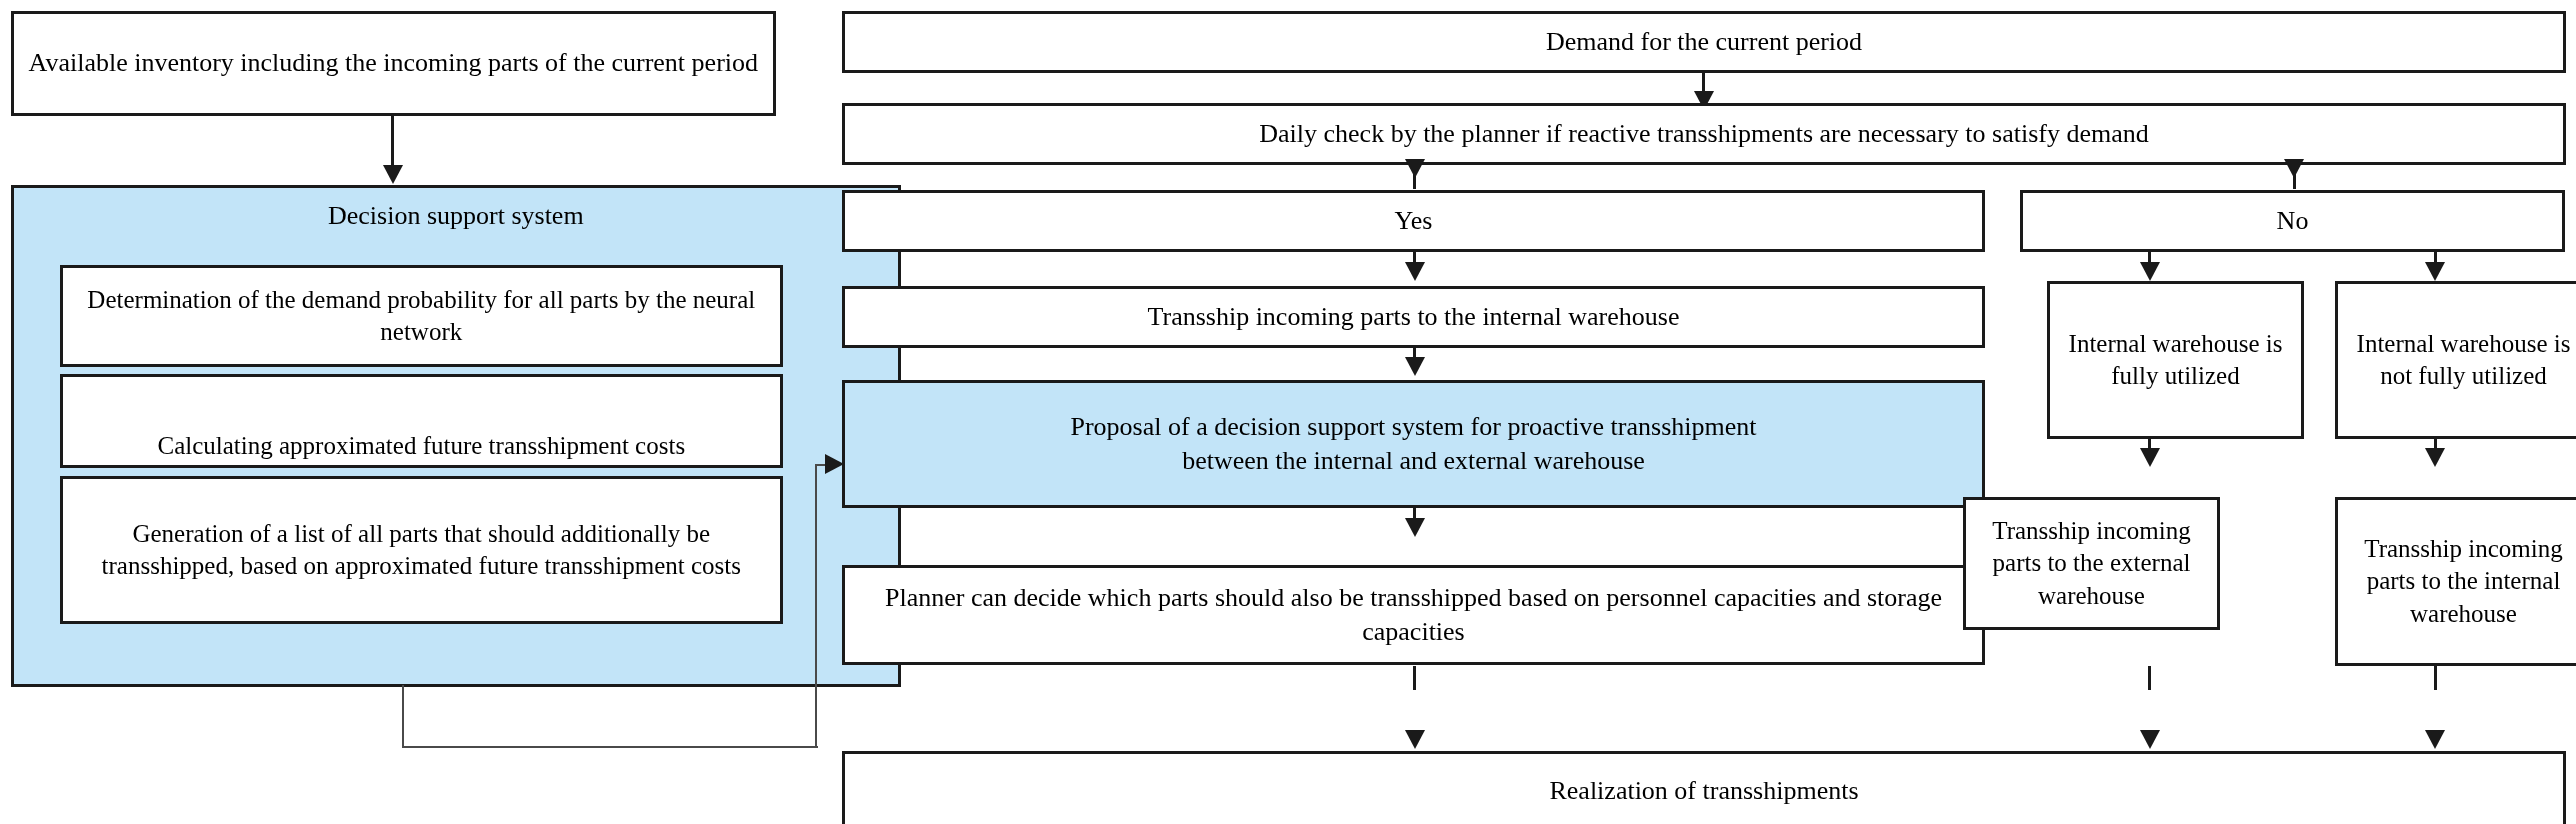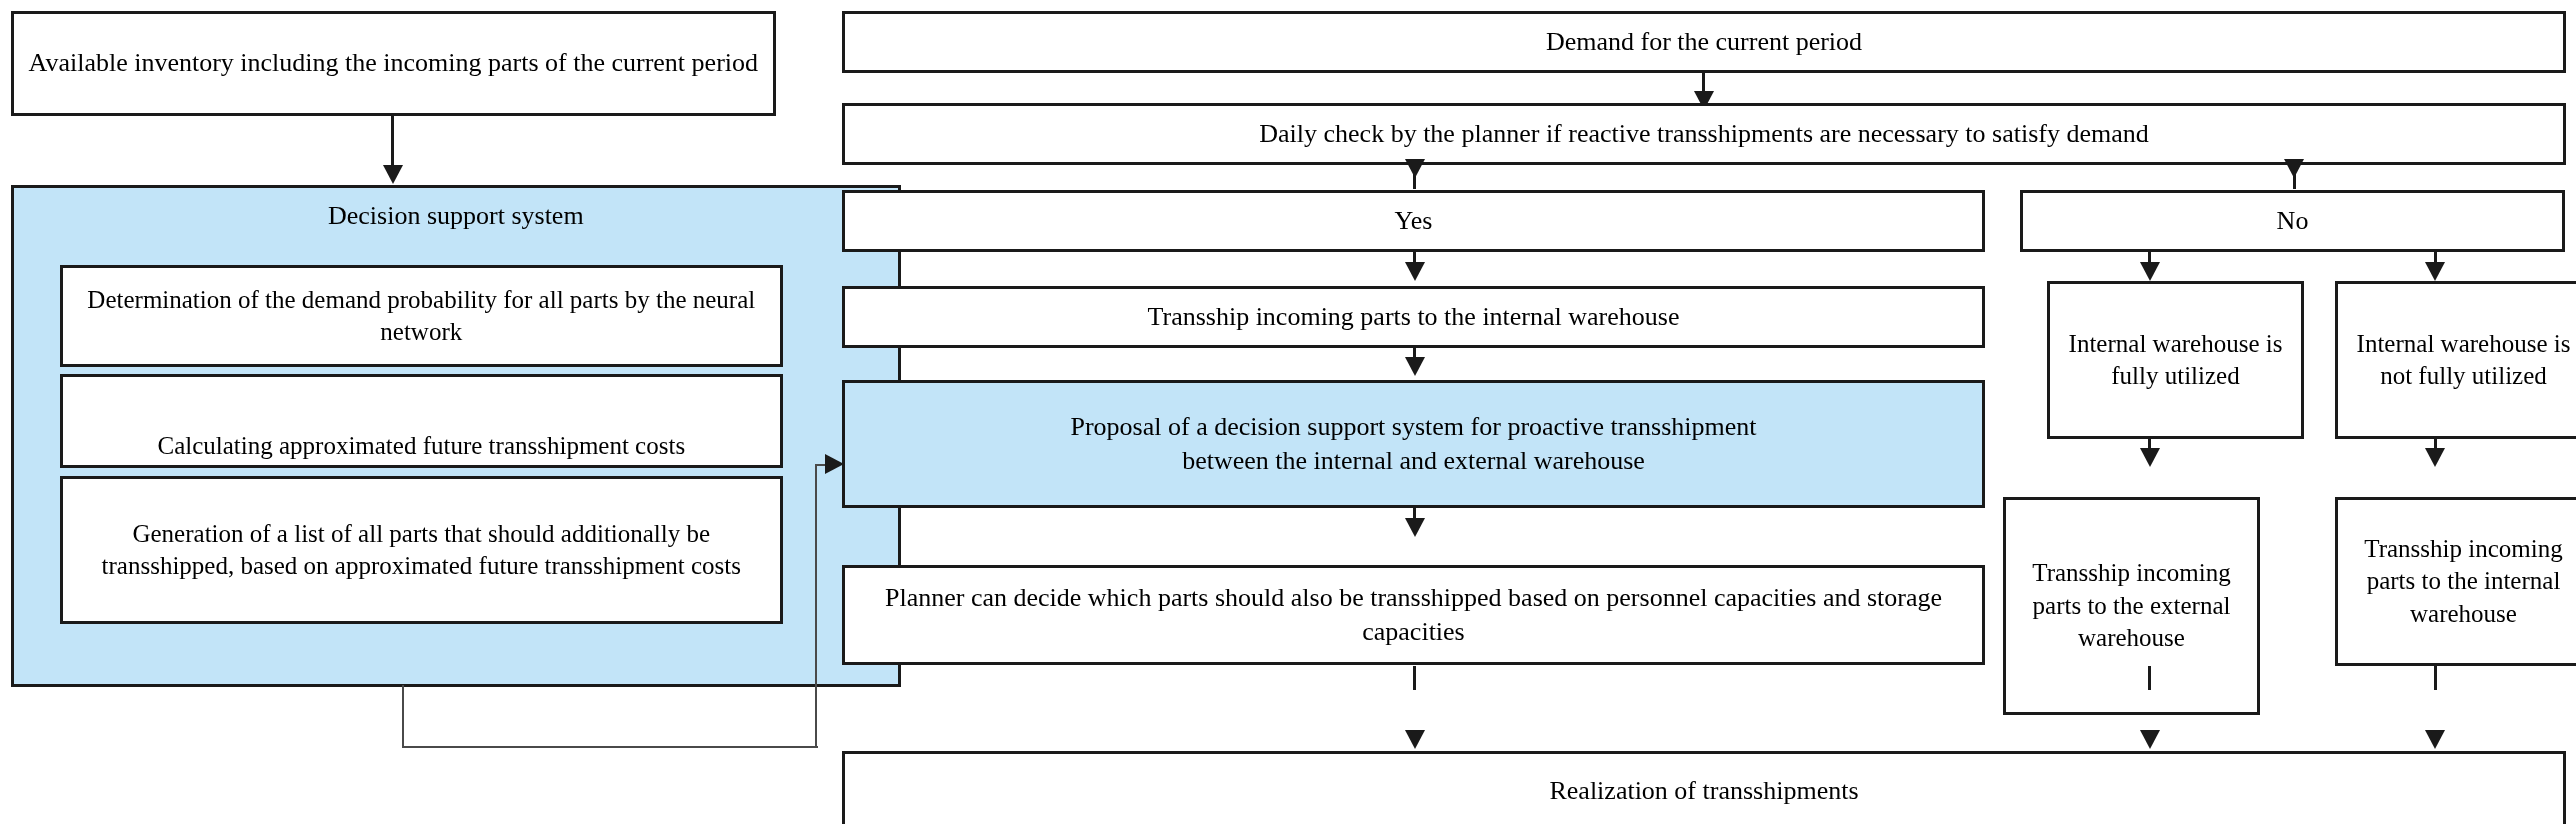--- a/index.html
+++ b/index.html
@@ -155,21 +155,21 @@
 
   <div class="box f42" style="left:2308px; top:281px; width:257px; height:158px;">
     <span class="txt">Internal warehouse is not fully utilized</span>
   </div>
 
   <div class="arrow-v" style="left:2148px; top:439px; height:24px;"></div>
   <div class="arrow-head-d" style="left:2140px; top:448px;"></div>
   <div class="arrow-v" style="left:2434px; top:439px; height:24px;"></div>
   <div class="arrow-head-d" style="left:2425px; top:448px;"></div>
 
-  <div class="box f42" style="left:1976px; top:497px; width:257px; height:218px;">
+  <div class="box f42" style="left:1936px; top:497px; width:257px; height:133px;">
     <span class="txt">Transship incoming parts to the external warehouse</span>
   </div>
 
   <div class="box f42" style="left:2308px; top:497px; width:257px; height:169px;">
     <span class="txt">Transship incoming parts to the internal warehouse</span>
   </div>
 
   <div class="arrow-v" style="left:1413px; top:666px; height:24px;"></div>
   <div class="arrow-head-d" style="left:1405px; top:730px;"></div>
   <div class="arrow-v" style="left:2148px; top:666px; height:24px;"></div>

